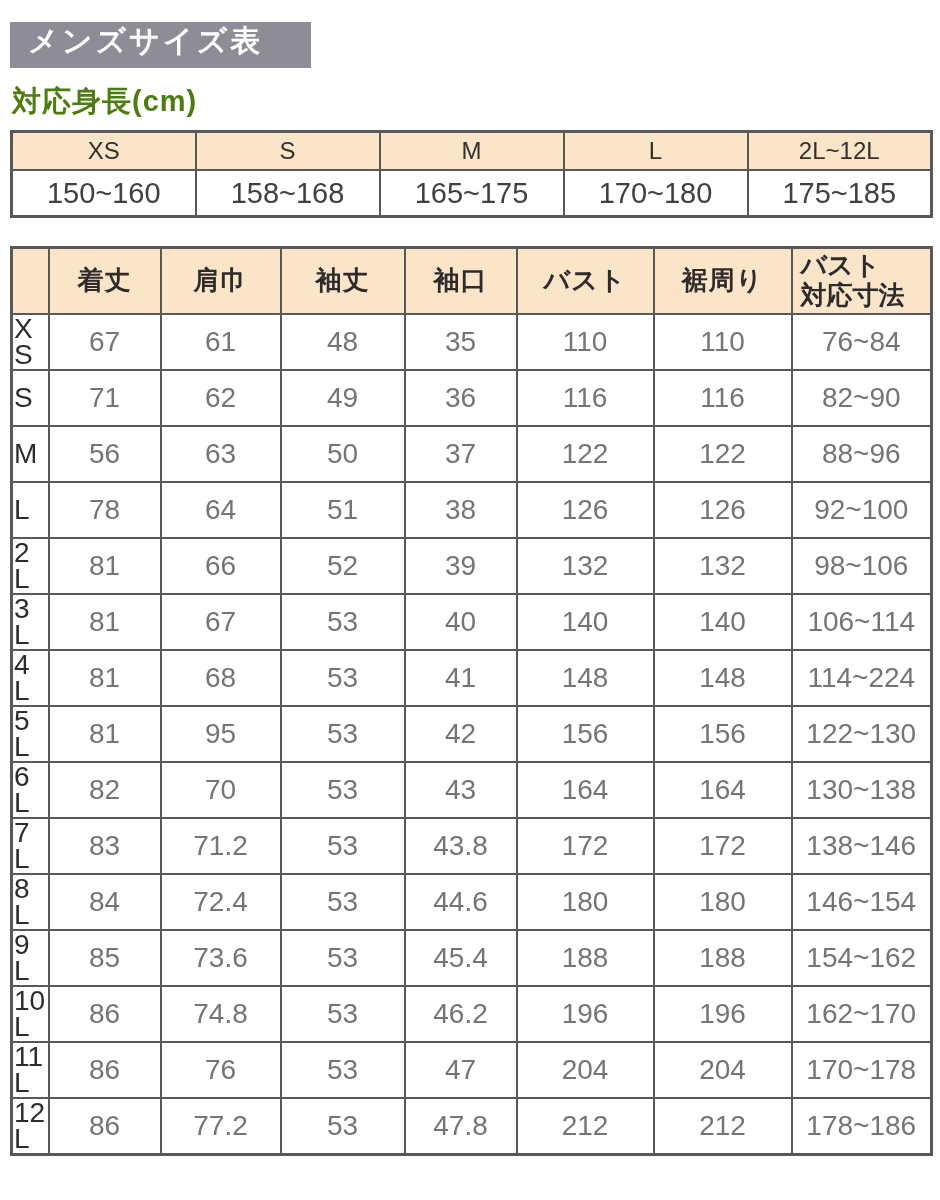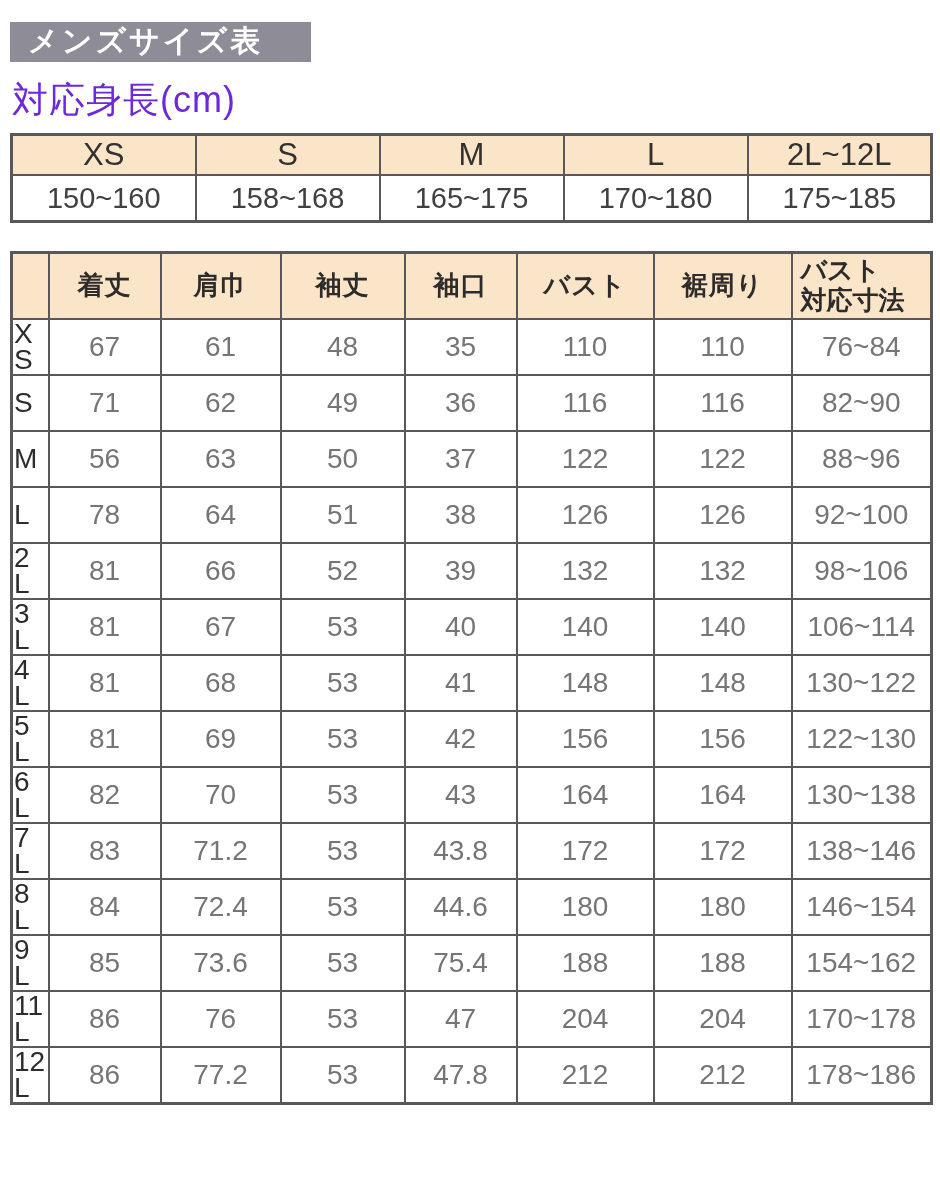--- a/index.html
+++ b/index.html
@@ -15,49 +15,49 @@
     padding: 22px 10px 0 10px;
     background: #ffffff;
   }
   .banner {
     display: inline-block;
     background: #8E8C96;
     color: #ffffff;
     font-size: 30px;
     font-weight: bold;
     letter-spacing: 3px;
-    padding: 4px 48px 6px 18px;
+    padding: 4px 48px 12px 18px;
     line-height: 1.0;
   }
   .subtitle {
     margin: 14px 0 8px 2px;
-    font-size: 36px;
-    font-weight: normal;
-    color: #6d28d9;
+    font-size: 29px;
+    font-weight: bold;
+    color: #4d7c0f;
     letter-spacing: 1px;
   }
   table {
     border-collapse: collapse;
     width: 920px;
     table-layout: fixed;
     background: #ffffff;
   }
   th, td {
     border: 2px solid #595757;
     text-align: center;
     vertical-align: middle;
     overflow: hidden;
   }
   table.height-table, table.size-table { border: 3px solid #595757; }
 
   
   .height-table th {
     background: #FAE5C9;
     color: #333030;
-    font-size: 31px;
+    font-size: 24px;
     font-weight: 500;
     height: 34px;
   }
   .height-table td {
     color: #404040;
     font-size: 29px;
     font-weight: 400;
     height: 42px;
   }
 
@@ -222,27 +222,27 @@
         </tr>
         <tr>
           <th class="rowlab">4
 L</th>
           <td>81</td>
           <td>68</td>
           <td>53</td>
           <td>41</td>
           <td>148</td>
           <td>148</td>
-          <td>130~122</td>
+          <td>114~224</td>
         </tr>
         <tr>
           <th class="rowlab">5
 L</th>
           <td>81</td>
-          <td>69</td>
+          <td>95</td>
           <td>53</td>
           <td>42</td>
           <td>156</td>
           <td>156</td>
           <td>122~130</td>
         </tr>
         <tr>
           <th class="rowlab">6
 L</th>
           <td>82</td>
@@ -274,24 +274,35 @@
           <td>180</td>
           <td>180</td>
           <td>146~154</td>
         </tr>
         <tr>
           <th class="rowlab">9
 L</th>
           <td>85</td>
           <td>73.6</td>
           <td>53</td>
-          <td>75.4</td>
+          <td>45.4</td>
           <td>188</td>
           <td>188</td>
           <td>154~162</td>
+        </tr>
+        <tr>
+          <th class="rowlab">10
+L</th>
+          <td>86</td>
+          <td>74.8</td>
+          <td>53</td>
+          <td>46.2</td>
+          <td>196</td>
+          <td>196</td>
+          <td>162~170</td>
         </tr>
         <tr>
           <th class="rowlab">11
 L</th>
           <td>86</td>
           <td>76</td>
           <td>53</td>
           <td>47</td>
           <td>204</td>
           <td>204</td>

